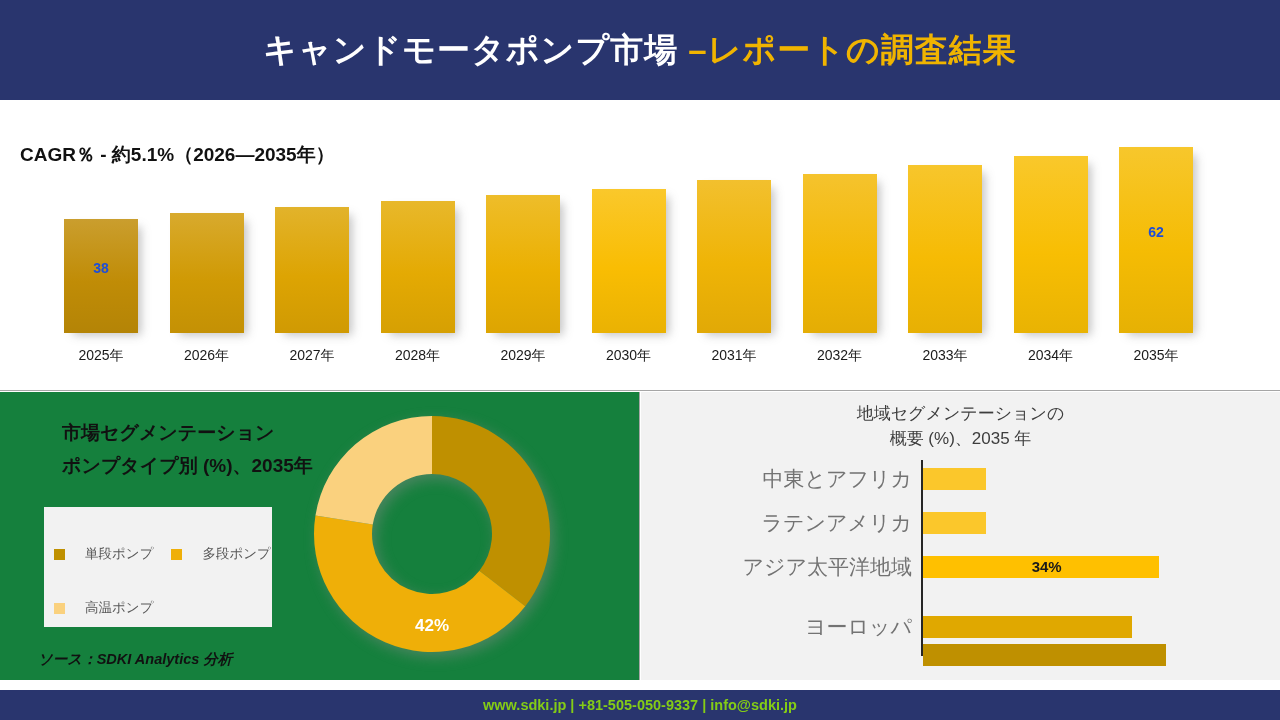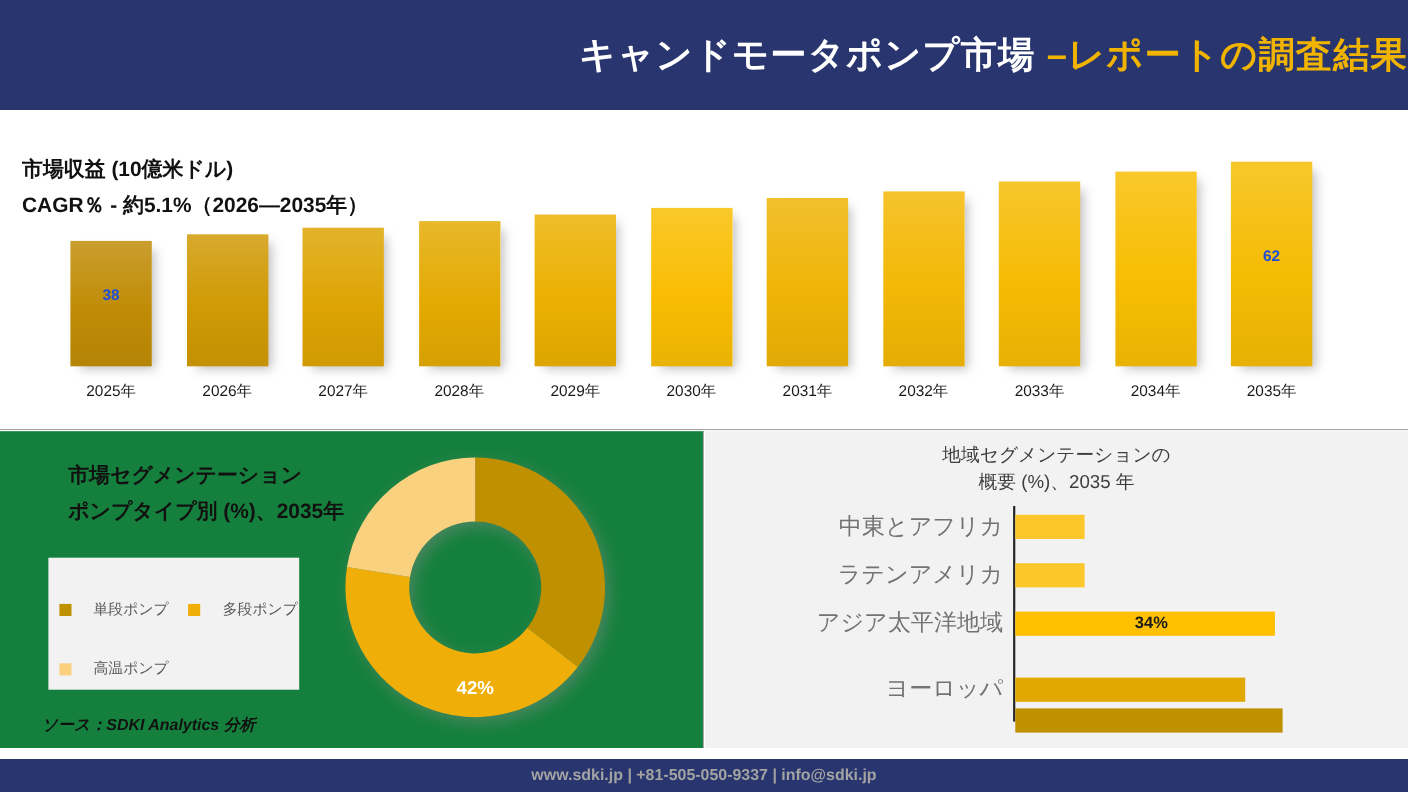--- a/index.html
+++ b/index.html
@@ -7,21 +7,21 @@
   body {
     font-family:"Liberation Sans","DejaVu Sans",sans-serif;
     background:#ffffff;
     position:relative;
   }
 
   
   #header {
     position:absolute; left:0; top:0; width:1280px; height:100px;
     background:#29356E;
-    display:flex; align-items:center; justify-content:flex-end;
+    display:flex; align-items:center; justify-content:center;
   }
   #header-title {
     font-size:33px; font-weight:bold; letter-spacing:1px;
     white-space:nowrap;
   }
   .t-white { color:#ffffff; }
   .t-gold  { color:#F0B400; }
 
   
   #revenue-panel {
@@ -115,34 +115,33 @@
   .rg-bar { position:absolute; left:282px; top:0; height:22px; }
   .rg-val {
     position:absolute; top:-18px; font-size:15px; font-weight:bold; color:#1a1a1a;
   }
 
   
   #footer {
     position:absolute; left:0; top:690px; width:1280px; height:30px;
     background:#29356E; display:flex; align-items:center; justify-content:center;
   }
-  #footer-text { color:#a3a3a3; font-size:14.5px; font-weight:bold; }
+  #footer-text { color:#84cc16; font-size:14.5px; font-weight:bold; }
 </style>
 </head>
 <body>
 
 <div id="header">
   <div id="header-title">
     <span class="t-white">キャンドモータポンプ市場 </span><span class="t-gold">–レポートの調査結果</span>
   </div>
 </div>
 
 <div id="revenue-panel">
   <div id="rev-caption">
-    <div>市場収益 (10億米ドル)</div>
     <div>CAGR％ - 約5.1%（2026―2035年）</div>
   </div>
   <div id="col-plot">
       <div class="col-item" style="left: 64px; height: 82px;">
         <div class="col-bar" style="height: 114px; background: linear-gradient(rgb(202, 158, 46) 0%, rgb(192, 140, 6) 55%, rgb(180, 132, 6) 100%);"></div>
         <div class="col-val" style="bottom: 57px;">38</div>
         <div class="col-lab">2025年</div>
       </div>
       <div class="col-item" style="left: 169.5px; height: 120px;">
         <div class="col-bar" style="height: 120px; background: linear-gradient(rgb(216, 170, 45) 0%, rgb(208, 154, 5) 55%, rgb(196, 145, 5) 100%);"></div>

